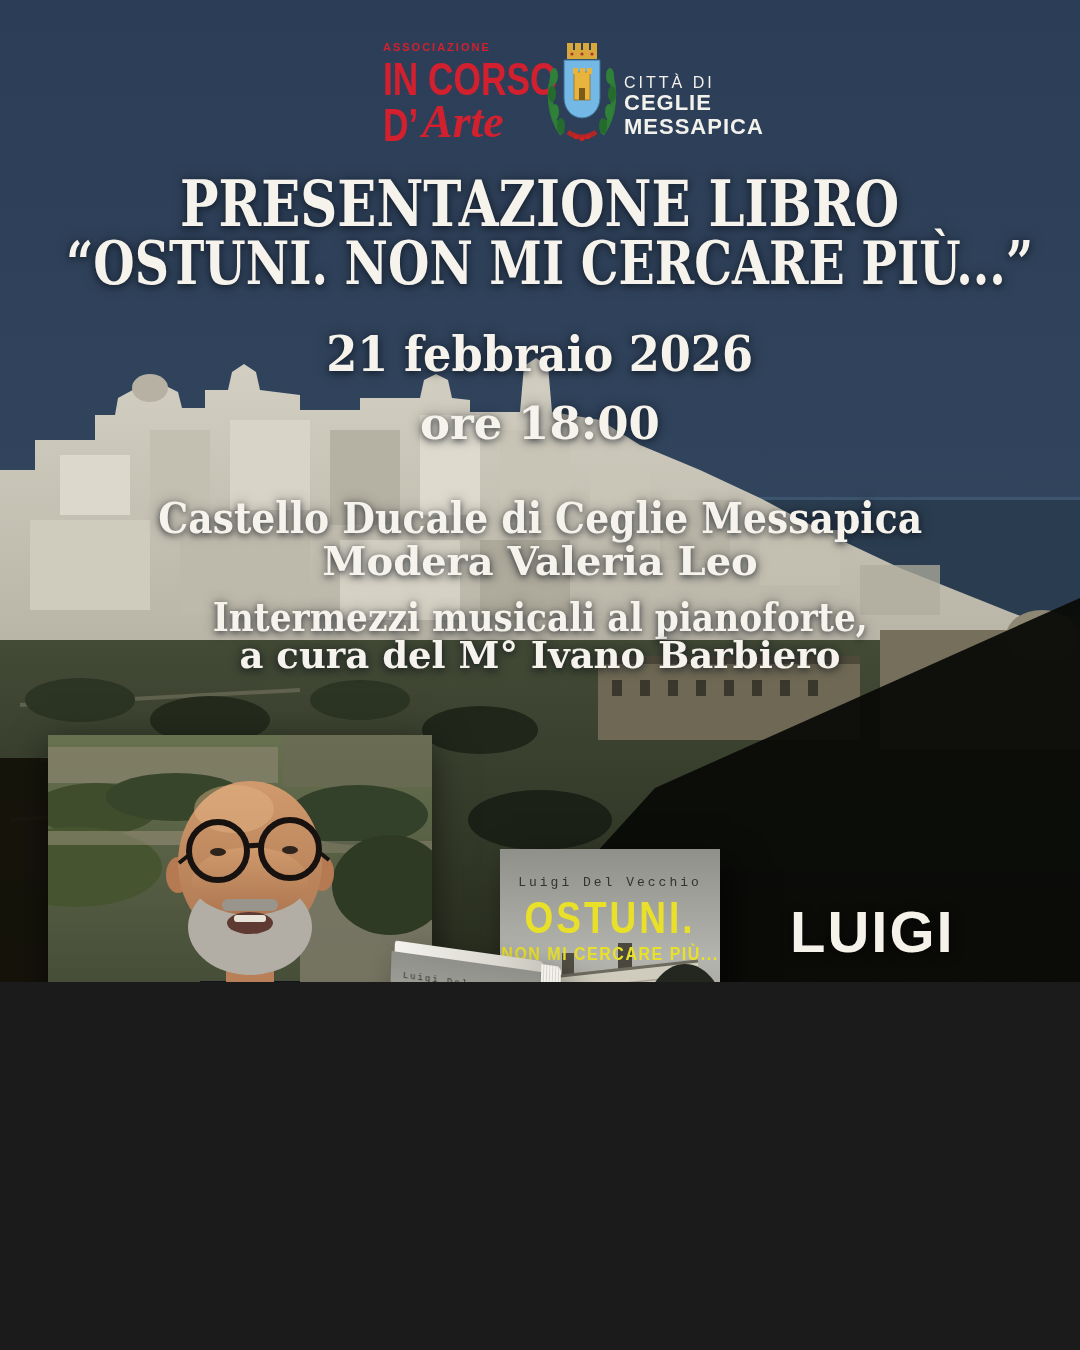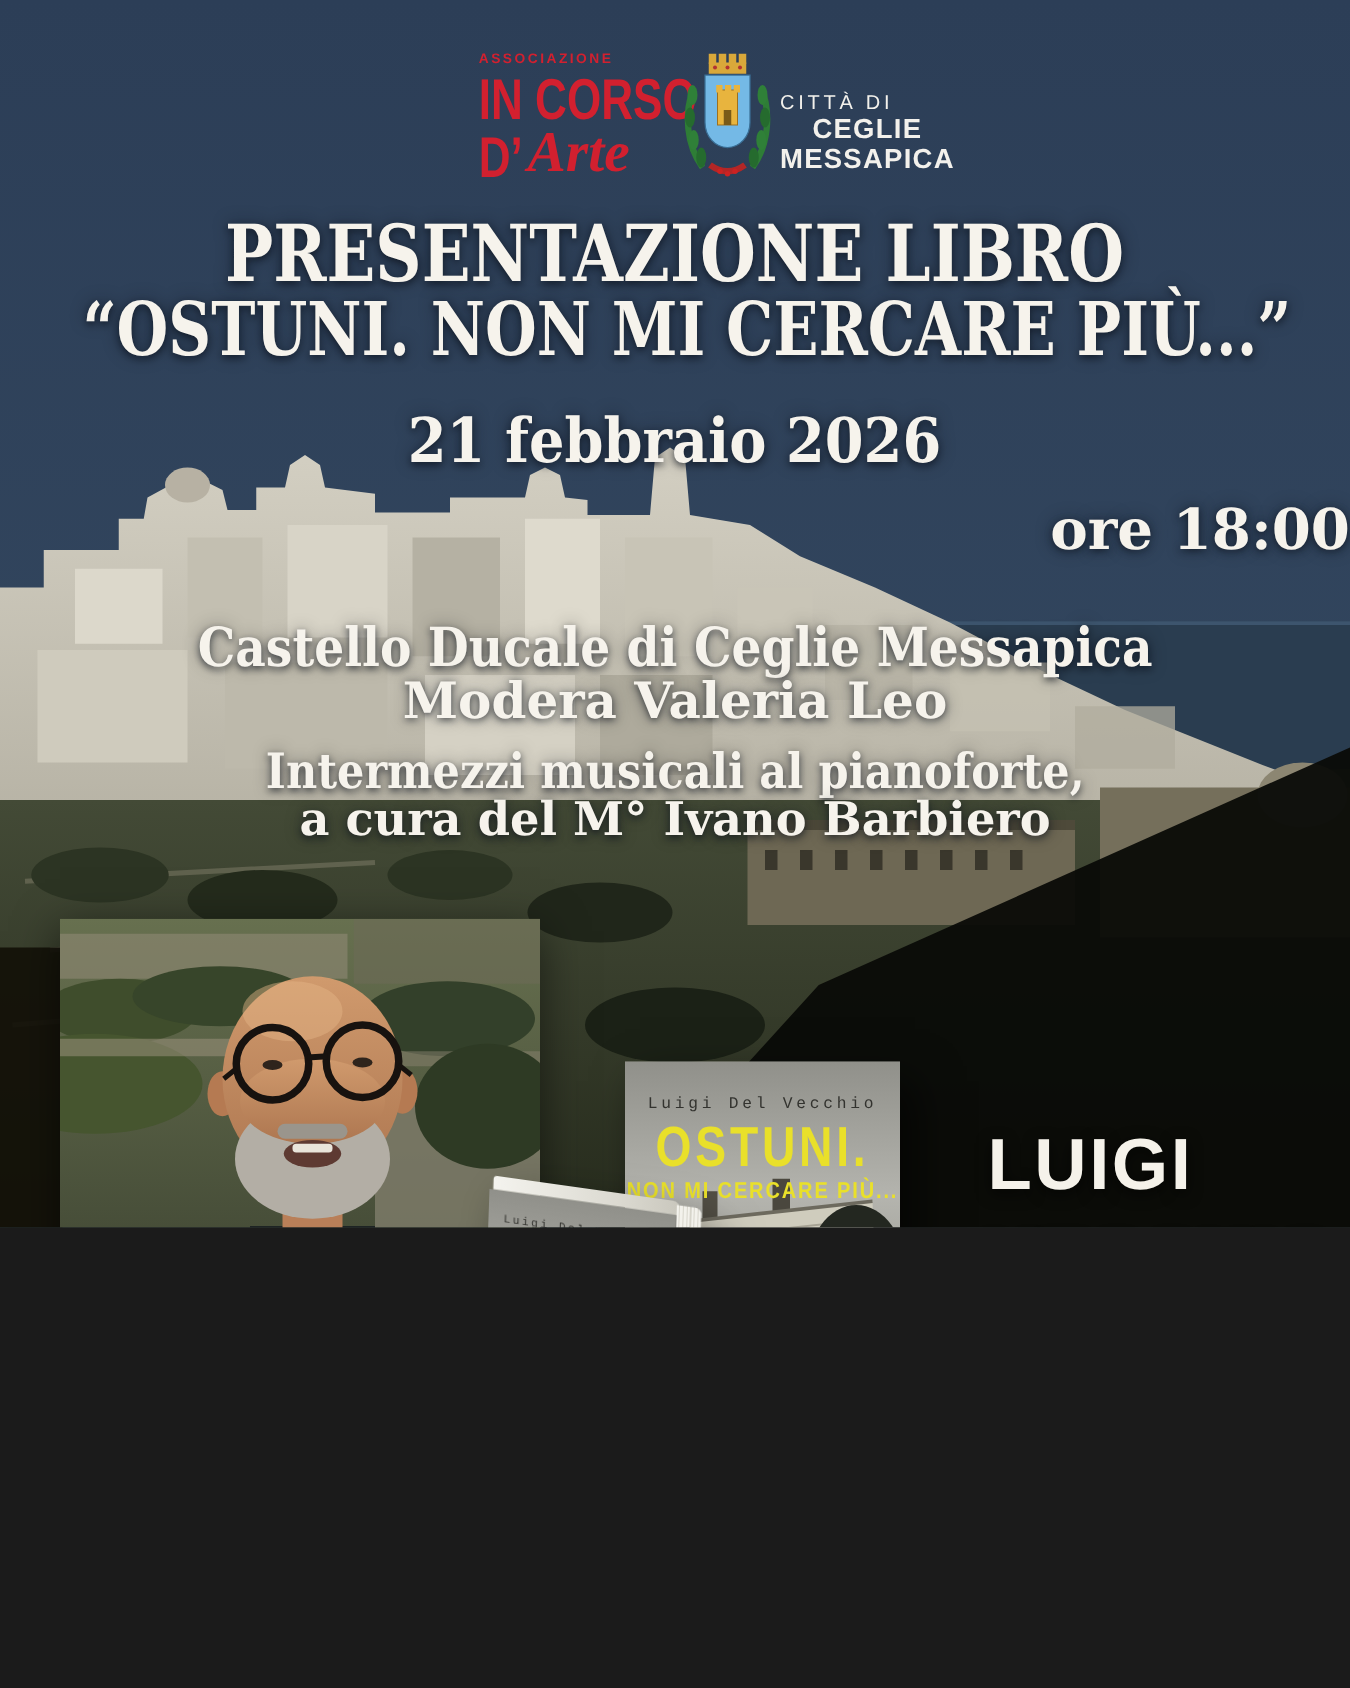--- a/index.html
+++ b/index.html
@@ -15,34 +15,34 @@
   .assoc{position:absolute;left:383px;top:42px;color:#d2202f;line-height:1;}
   .assoc-small{font-size:11px;font-weight:bold;letter-spacing:2px;}
   .assoc-big{font-size:36px;font-weight:bold;transform:scale(.98,1.28);transform-origin:left top;margin-top:4px;}
   .assoc-row{margin-top:10px;display:flex;align-items:flex-start;}
   .assoc-prefix{font-size:36px;font-weight:bold;transform:scale(.98,1.28);transform-origin:left top;}
   .assoc-script{font-family:"Liberation Serif",serif;font-style:italic;font-weight:bold;font-size:46px;
                 margin-left:3px;margin-top:-4px;}
   .crest{position:absolute;left:546px;top:38px;}
   .muni{position:absolute;left:624px;top:74px;color:#f3f1ec;line-height:1.08;}
   .muni-l1{font-size:16px;letter-spacing:3px;font-weight:normal;}
-  .muni-l2,.muni-l3{font-size:22px;font-weight:bold;letter-spacing:1px;text-align:center;}
+  .muni-l2,.muni-l3{font-size:22px;font-weight:bold;letter-spacing:1px;}
 
   
   .ctr{position:absolute;left:0;width:100%;text-align:center;color:#f6f3 ec;color:#f6f3ec;
        font-family:"DejaVu Serif",serif;font-weight:bold;white-space:nowrap;
        text-shadow:0 2px 6px rgba(12,18,28,.65),0 0 14px rgba(12,18,28,.4);}
   .sq{display:inline-block;}
   .t1{top:170px;font-size:57px;}
   .t1 .sq{transform:scale(.9,1.1);}
   .t2{top:231px;font-size:54px;}
   .t2 .sq{transform:scale(.88,1.1);}
   .dt{top:326px;font-size:47px;}
   .dt .sq{transform:scale(.95,1.05);}
-  .tm{top:397px;font-size:45px;text-align:right;}
+  .tm{top:397px;font-size:45px;}
   .vn{top:494px;font-size:41px;}
   .vn .sq{transform:scale(.92,1.05);}
   .md{top:537px;font-size:40px;}
   .mu1{top:595px;font-size:37px;}
   .mu1 .sq{transform:scale(.93,1.05);}
   .mu2{top:633px;font-size:37px;}
 
   
   .author-name{position:absolute;left:742px;top:892px;color:#f5f2ea;
        font-family:Liberation Sans, sans-serif;font-weight:bold;font-size:58px;line-height:79px;

